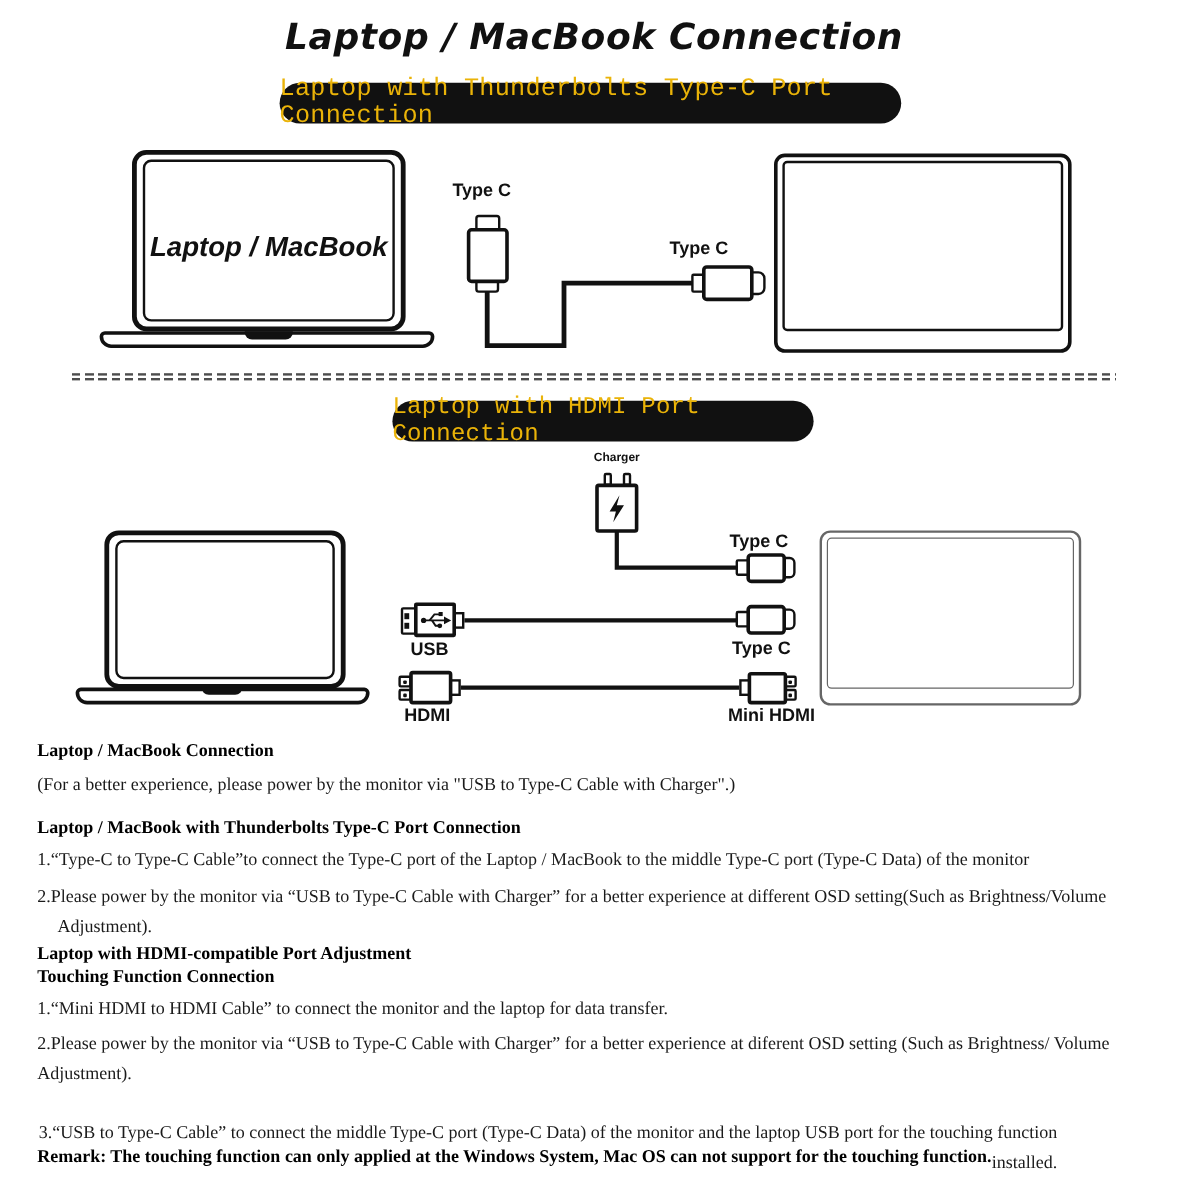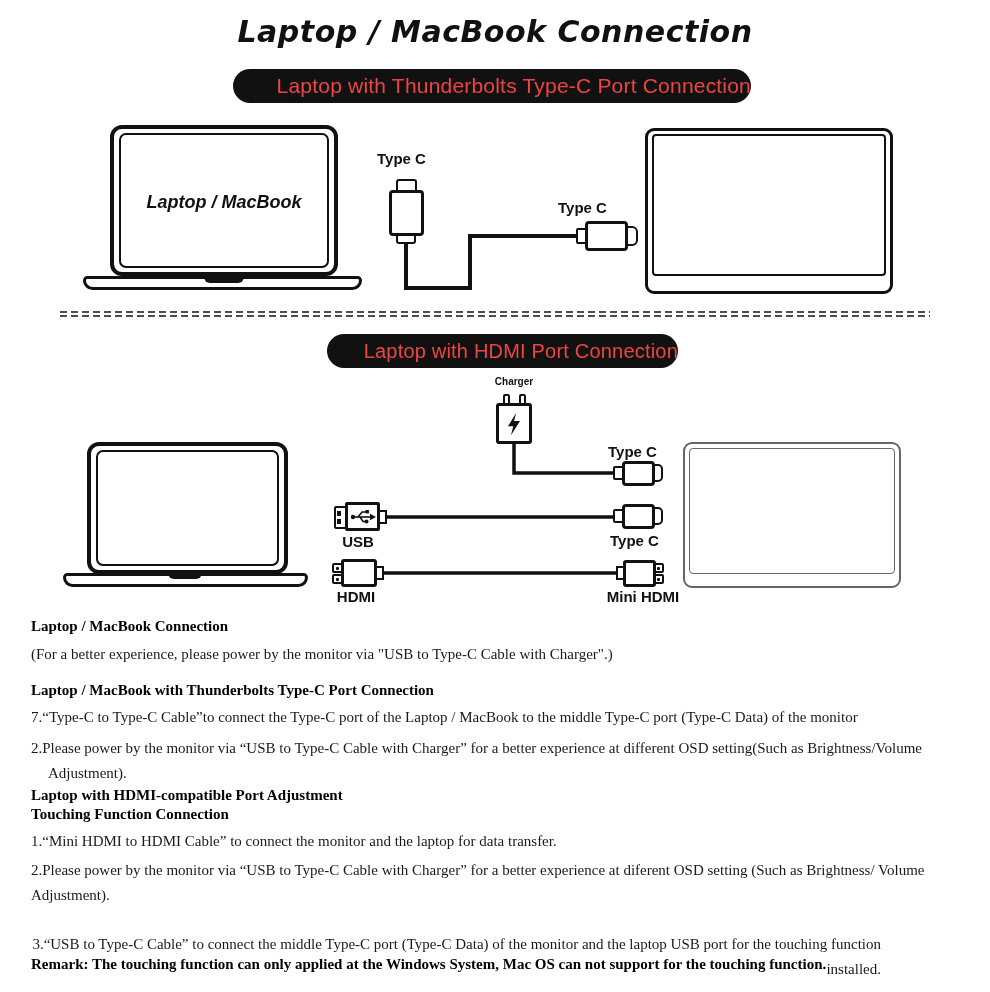--- a/index.html
+++ b/index.html
@@ -9,37 +9,37 @@
   }
   *{margin:0;padding:0;box-sizing:border-box;}
   body{background:#ffffff;font-family:"Liberation Sans",sans-serif;color:var(--ink);}
   #canvas{position:relative;width:990px;height:992px;background:#ffffff;overflow:hidden;}
   .abs{position:absolute;}
 
   
   .main-title{left:0;top:14px;width:990px;text-align:center;
     font-family:"DejaVu Sans",sans-serif;font-weight:800;font-style:italic;
     font-size:30px;letter-spacing:.5px;color:var(--ink);}
-  .banner{background:var(--ink);color:#ef4444;border-radius:17px;
+  .banner{background:var(--ink);color:#eab308;border-radius:17px;
     display:flex;align-items:center;justify-content:flex-end;
-    font-size:20px;font-weight:500;letter-spacing:.2px;}
+    font-size:20px;font-weight:500;letter-spacing:.2px;font-family:Liberation Mono, monospace;}
   .banner1{left:233px;top:69px;width:518px;height:34px;font-size:21px;}
   .banner2{left:327px;top:334px;width:351px;height:34px;}
 
   
   .k3{border:3px solid var(--ink);background:#fff;}
   .k2{border:2.5px solid var(--ink);background:#fff;}
   .z1{z-index:1;} .z2{z-index:2;}
 
   
   .lap-screen{border:4px solid var(--ink);border-radius:12px;background:#fff;}
   .lap-screen-in{border:2.5px solid var(--ink);border-radius:7px;background:#fff;}
   .lap-base{border:3px solid var(--ink);border-radius:5px 5px 11px 11px;background:#fff;z-index:3;}
   .lap-notch{background:var(--ink);border-radius:0 0 6px 6px;z-index:4;}
-  .lap-label{font-weight:bold;font-style:italic;font-size:18px;text-align:center;color:var(--ink);}
+  .lap-label{font-weight:bold;font-style:italic;font-size:23px;text-align:center;color:var(--ink);}
 
   
   .mon-out{border:3px solid var(--ink);border-radius:9px;background:#fff;}
   .mon-in{border:2px solid var(--ink);border-radius:4px;background:#fff;}
   .mon-out.gray{border-color:var(--gray);border-width:2.5px;}
   .mon-in.gray{border-color:var(--gray);border-width:1.5px;}
 
   .dlabel{font-size:15px;font-weight:bold;color:var(--ink);white-space:nowrap;}
   .center{text-align:center;}
 
@@ -175,21 +175,21 @@
   <div class="abs k3 z2" style="left:623px;top:560px;width:33px;height:27px;border-radius:3px;"></div>
   <div class="abs dlabel center" style="left:605px;top:588px;width:76px;">Mini HDMI</div>
 
   <div class="abs mon-out gray" style="left:683px;top:442px;width:218px;height:146px;"></div>
   <div class="abs mon-in gray" style="left:689px;top:448px;width:206px;height:126px;"></div>
 
   <div class="abs doc b" style="left:31px;top:618px;">Laptop / MacBook Connection</div>
   <div class="abs doc" style="left:31px;top:646px;width:950px;">(For a better experience, please power by the monitor via "USB to Type-C Cable with Charger".)</div>
 
   <div class="abs doc b" style="left:31px;top:682px;">Laptop / MacBook with Thunderbolts Type-C Port Connection</div>
-  <div class="abs doc" style="left:31px;top:709px;width:950px;">7.“Type-C to Type-C Cable”to connect the Type-C port of the Laptop / MacBook to the middle Type-C port (Type-C Data) of the monitor</div>
+  <div class="abs doc" style="left:31px;top:709px;width:950px;">1.“Type-C to Type-C Cable”to connect the Type-C port of the Laptop / MacBook to the middle Type-C port (Type-C Data) of the monitor</div>
   <div class="abs doc wrap2 hang" style="left:31px;top:736px;width:950px;">2.Please power by the monitor via “USB to Type-C Cable with Charger” for a better experience at different OSD setting(Such as Brightness/Volume Adjustment).</div>
 
   <div class="abs doc b" style="left:31px;top:787px;">Laptop with HDMI-compatible Port Adjustment</div>
   <div class="abs doc b" style="left:31px;top:806px;">Touching Function Connection</div>
   <div class="abs doc" style="left:31px;top:833px;width:950px;">1.“Mini HDMI to HDMI Cable” to connect the monitor and the laptop for data transfer.</div>
   <div class="abs doc wrap2" style="left:31px;top:858px;width:920px;">2.Please power by the monitor via “USB to Type-C Cable with Charger” for a better experience at diferent OSD setting (Such as Brightness/ Volume Adjustment).</div>
   <div class="abs doc wrap2" style="left:31px;top:932px;width:850px;text-align:right;">3.“USB to Type-C Cable” to connect the middle Type-C port (Type-C Data) of the monitor and the laptop USB port for the touching function installed.</div>
 
   <div class="abs doc b" style="left:31px;top:956px;width:950px;">Remark: The touching function can only applied at the Windows System, Mac OS can not support for the touching function.</div>
 

